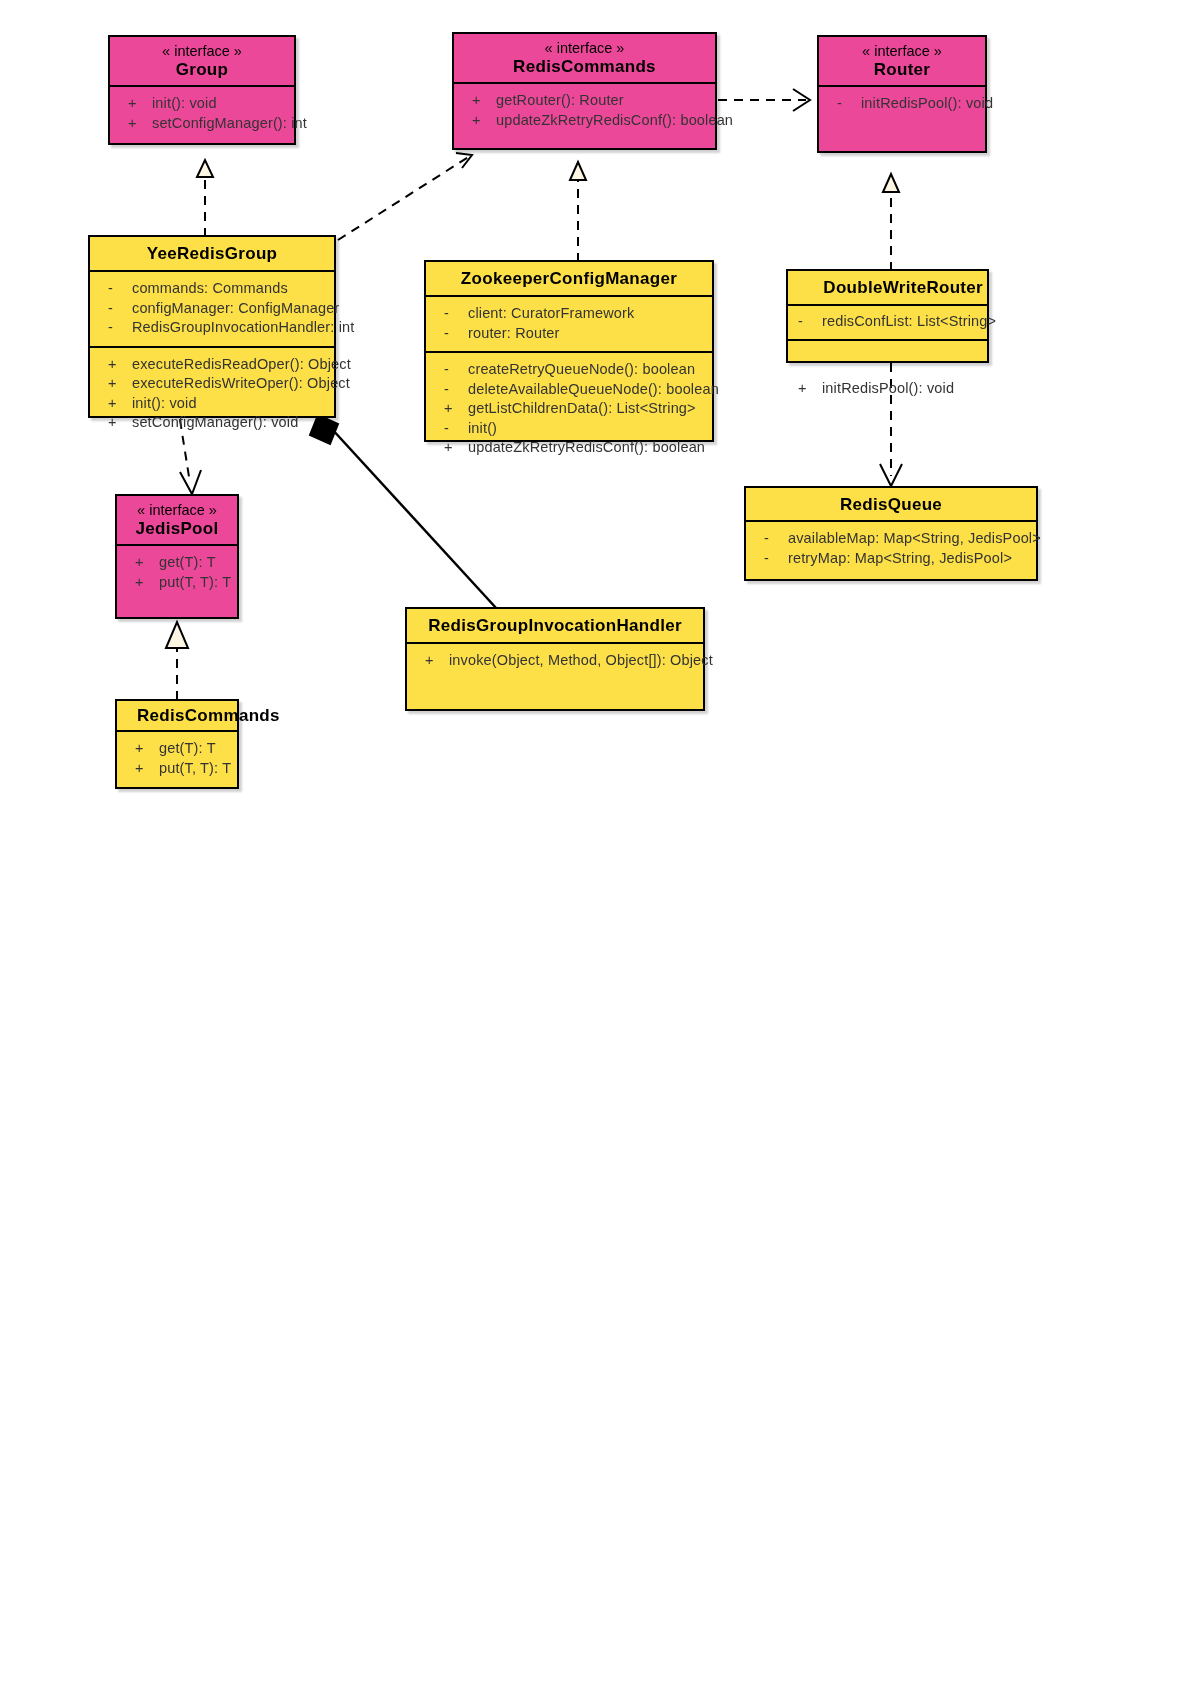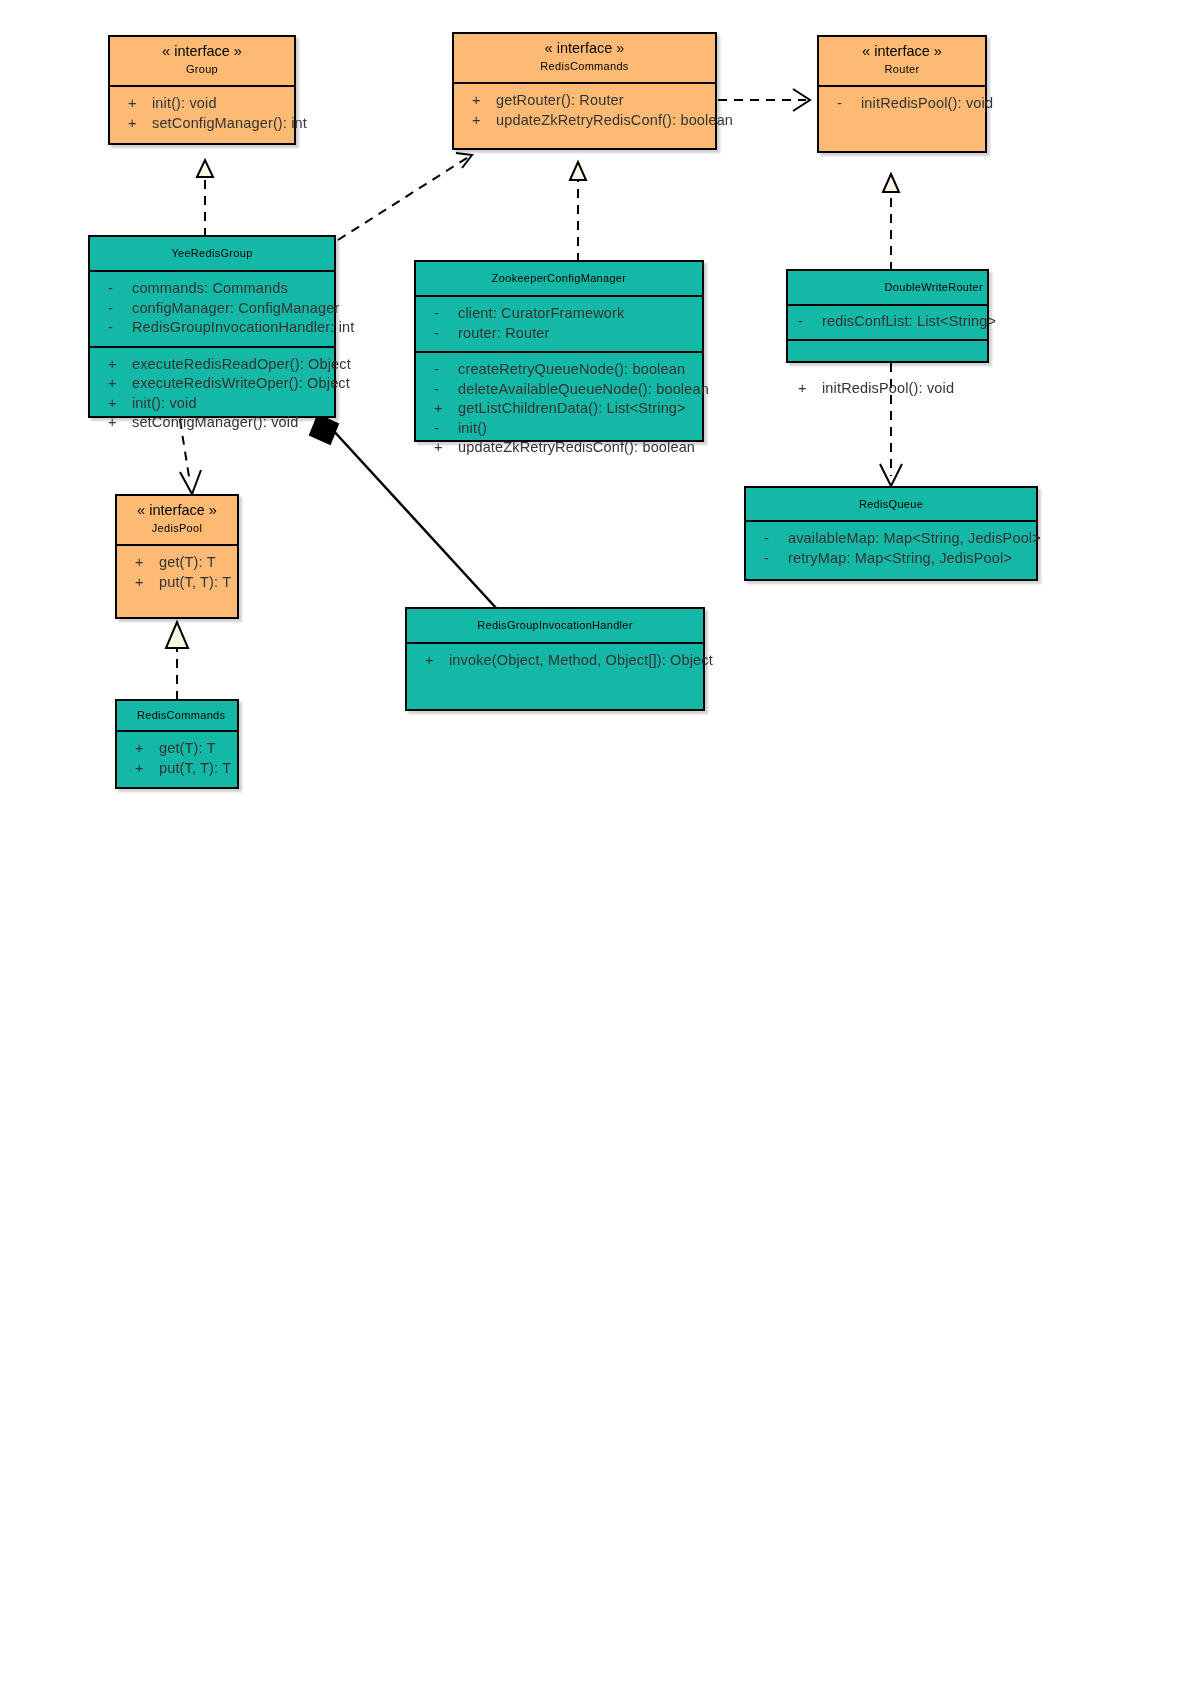--- a/index.html
+++ b/index.html
@@ -26,46 +26,46 @@
     width: 1183px;
     height: 1700px;
     pointer-events: none;
   }
 
   
   .uml-box {
     position: absolute;
     box-sizing: border-box;
     border: 2px solid #000000;
-    background: #14b8a6;
+    background: #fde047;
     box-shadow: 3px 3px 2px rgba(0,0,0,0.18);
     overflow: visible;
     white-space: nowrap;
   }
   .uml-box.iface {
-    background: #fdba74;
+    background: #ec4899;
   }
   .uml-head {
     box-sizing: border-box;
     text-align: center;
     padding: 5px 4px 6px 4px;
     overflow: visible;
     white-space: nowrap;
   }
   .stereotype {
     display: block;
     font-size: 14.5px;
     color: #000;
     line-height: 18px;
     font-weight: normal;
   }
   .cls-name {
     display: block;
-    font-size: 11px;
-    font-weight: normal;
+    font-size: 17px;
+    font-weight: bold;
     color: #000;
     line-height: 19px;
     letter-spacing: 0.3px;
   }
   .divider {
     border-top: 2px solid #000;
     height: 0;
     font-size: 0;
     line-height: 0;
   }
@@ -205,21 +205,21 @@
     </div>
     <div class="divider"></div>
     <div class="uml-section">
       <span class="member"><span class="vis">+</span><span class="mtext">executeRedisReadOper(): Object</span></span>
       <span class="member"><span class="vis">+</span><span class="mtext">executeRedisWriteOper(): Object</span></span>
       <span class="member"><span class="vis">+</span><span class="mtext">init(): void</span></span>
       <span class="member"><span class="vis">+</span><span class="mtext">setConfigManager(): void</span></span>
     </div>
   </div>
 
-  <div class="uml-box" style="left:414px; top:260px; width:290px; height:182px;">
+  <div class="uml-box" style="left:424px; top:260px; width:290px; height:182px;">
     <div class="uml-head" style="padding-top:7px; padding-bottom:7px;">
       <span class="cls-name">ZookeeperConfigManager</span>
     </div>
     <div class="divider"></div>
     <div class="uml-section">
       <span class="member"><span class="vis">-</span><span class="mtext">client: CuratorFramework</span></span>
       <span class="member"><span class="vis">-</span><span class="mtext">router: Router</span></span>
     </div>
     <div class="divider"></div>
     <div class="uml-section">

